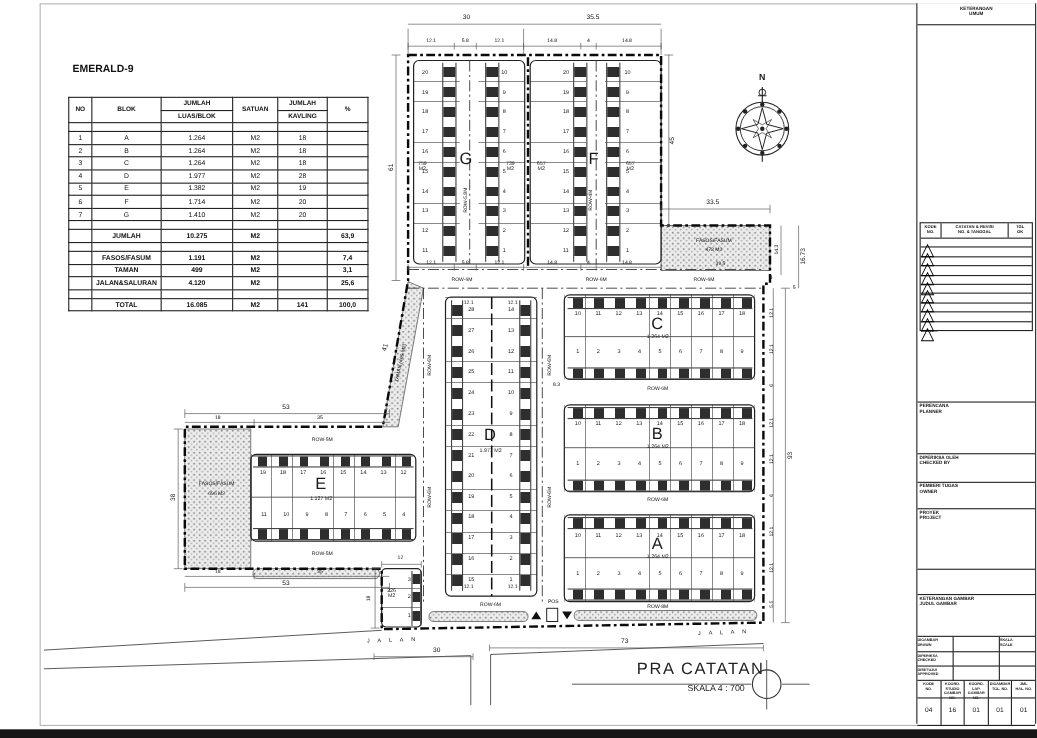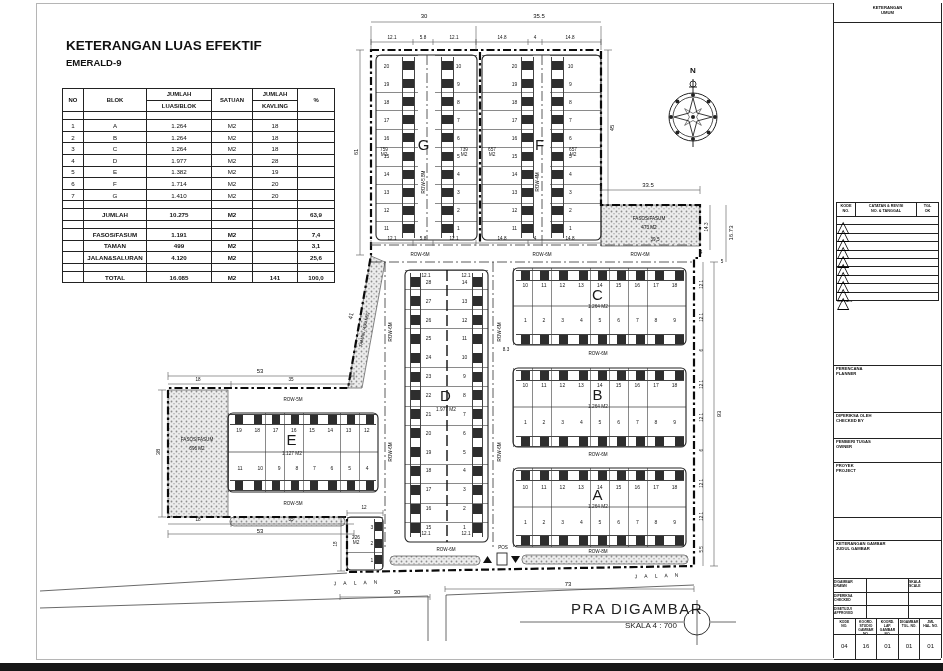--- a/index.html
+++ b/index.html
@@ -71,21 +71,20 @@
   .gv{font-size:6px;line-height:22px;color:#111;text-align:center}
   .gh{font-size:3.4px;font-weight:bold;line-height:1.2;padding-top:1px;color:#111}
 </style>
 </head>
 <body>
 
 <div id="page">
   <div id="frame"></div>
   <div id="bbar"></div>
 
-  <div id="ttl">KETERANGAN LUAS EFEKTIF</div>
   <div id="sttl">EMERALD-9</div>
   <table id="ltable">
     <thead>
       <tr>
         <th class="cno" rowspan="2">NO</th>
         <th class="cblok" rowspan="2">BLOK</th>
         <th class="cluas">JUMLAH</th>
         <th class="csat" rowspan="2">SATUAN</th>
         <th class="ckav">JUMLAH</th>
         <th class="cpct" rowspan="2">%</th>
@@ -597,21 +596,21 @@
   <div class="t area wrap" style="left:356px;top:540px">226 M2</div>
   <div class="t tiny" style="left:649px;top:219px">FASOS/FASUM</div>
   <div class="t tiny" style="left:649px;top:228px">473 M2</div>
   <div class="t tiny" style="left:197px;top:440px">FASOS/FASUM</div>
   <div class="t tiny" style="left:197px;top:449px">696 M2</div>
   <div class="t tiny" style="left:365px;top:330px;transform:translate(-50%,-50%) rotate(-78deg)">TAMAN (499 M2)</div>
 
   <div class="t tiny" style="left:503px;top:548px">POS</div>
   <div class="t jl" style="left:357px;top:583px">J A L A N</div>
   <div class="t jl" style="left:658px;top:576px">J A L A N</div>
-  <div class="t pst" style="left:637px;top:609px">PRA DIGAMBAR</div>
+  <div class="t pst" style="left:637px;top:609px">PRA CATATAN</div>
   <div class="t scl" style="left:651px;top:626px">SKALA 4 : 700</div>
   <div class="t nlab" style="left:693px;top:71px">N</div>
 
   <div id="tb">
     <div class="hdr">
       <div>KETERANGAN</div>
       <div>UMUM</div>
     </div>
     <div class="hline"></div>
     <div class="rev">

